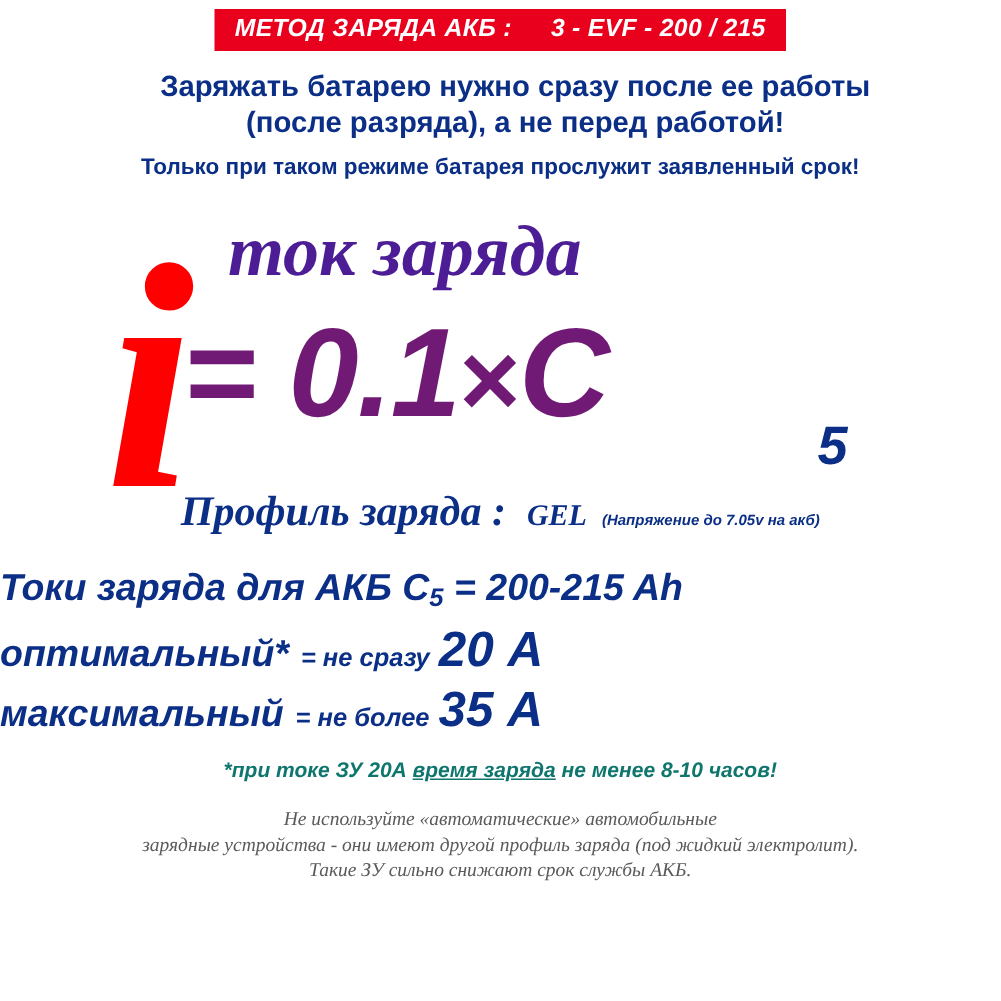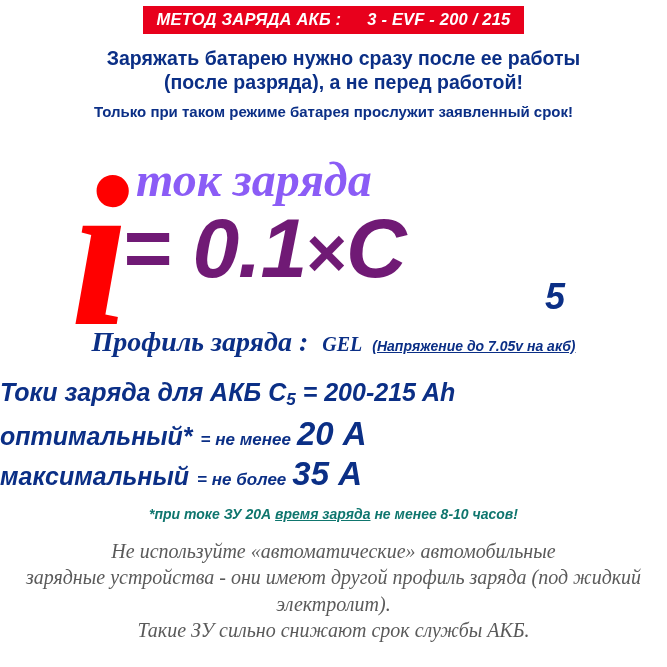--- a/index.html
+++ b/index.html
@@ -80,29 +80,28 @@
     color: #ff0000;
     font-family: "Liberation Serif", serif;
     font-weight: bold;
     font-style: italic;
     font-size: 215px;
     line-height: 1;
     letter-spacing: -6px;
   }
   .tok-zaryada {
     position: absolute;
-    left: 136px;
+    left: 152px;
     top: 6px;
-    color: #8b5cf6;
+    color: #4c1d95;
     font-family: "Liberation Serif", serif;
     font-style: italic;
     font-weight: bold;
     font-size: 48px;
     white-space: nowrap;
-    margin-top: 12px;
   }
   .eq-line {
     position: absolute;
     left: 122px;
     top: 66px;
     color: #701a75;
     font-family: "Liberation Sans", sans-serif;
     font-style: italic;
     font-weight: bold;
     font-size: 84px;
@@ -144,23 +143,22 @@
     font-family: "Liberation Serif", serif;
     font-weight: bold;
     font-style: italic;
     font-size: 20px;
     padding-left: 14px;
   }
   .profile-row .p-note {
     font-family: "Liberation Sans", sans-serif;
     font-weight: bold;
     font-style: italic;
-    font-size: 14px;
+    font-size: 10px;
     padding-left: 10px;
-    text-decoration: underline;
   }
 
   
   .currents {
     margin-top: -6px;
     text-align: left;
     color: #0b2f86;
   }
   .cur-title {
     font-family: "Liberation Sans", sans-serif;
@@ -212,21 +210,21 @@
     text-decoration: underline;
   }
 
   
   .footer {
     margin-top: 16px;
     text-align: center;
     color: #5a5a5a;
     font-family: "Liberation Serif", serif;
     font-style: italic;
-    font-size: 20px;
+    font-size: 13px;
     line-height: 1.33;
   }
   .footer span {
     display: block;
   }
 </style>
 </head>
 <body>
 
 <div class="page">
@@ -255,21 +253,21 @@
       <span class="p-label">Профиль заряда :</span><span class="p-value">GEL</span><span class="p-note">(Напряжение до 7.05v на акб)</span>
     </div>
   </div>
 
   <div class="currents">
     <div class="cur-title">
       <span>Токи заряда для АКБ C</span><span class="s5">5</span><span> = 200-215 Ah</span>
     </div>
 
     <div class="cur-row">
-      <span class="name">оптимальный*</span><span class="qual">= не менее</span><span class="val">20 А</span>
+      <span class="name">оптимальный*</span><span class="qual">= не сразу</span><span class="val">20 А</span>
     </div>
 
     <div class="cur-row">
       <span class="name">максимальный</span><span class="qual">= не более</span><span class="val">35 А</span>
     </div>
   </div>
 
   <div class="note-line">
     <span>*при токе ЗУ 20А </span><span class="u">время заряда</span><span> не менее 8-10 часов!</span>
   </div>

